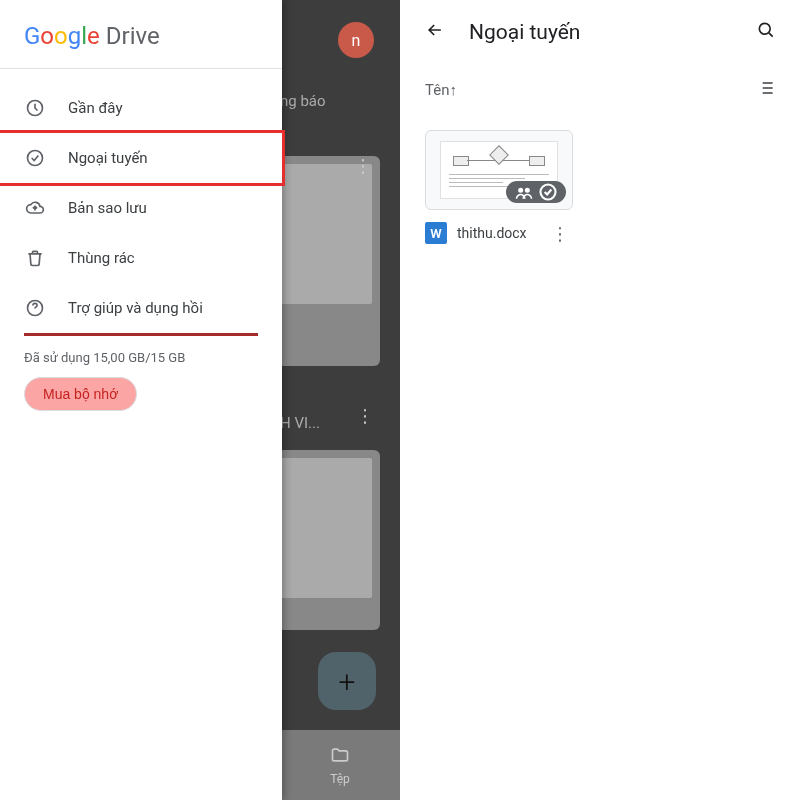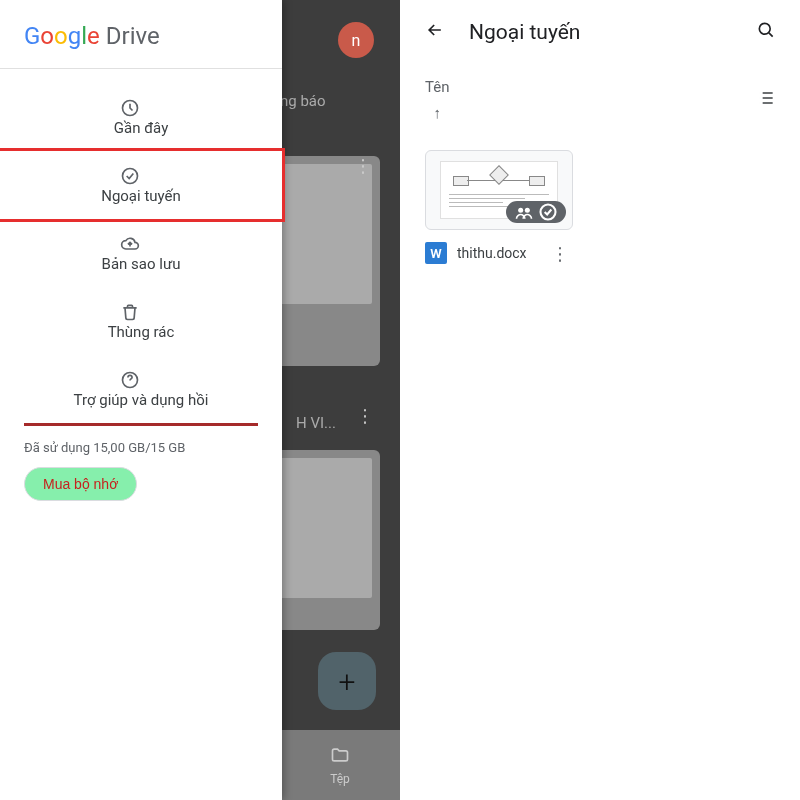--- a/index.html
+++ b/index.html
@@ -70,56 +70,55 @@
   .g-blue { color: #4285F4; }
   .g-red { color: #EA4335; }
   .g-yellow { color: #FBBC05; }
   .g-green { color: #34A853; }
   .g-gray { color: #5f6368; font-weight: 400; }
   .drawer-list { padding-top: 14px; }
   .drawer-item {
     display: flex; align-items: center;
     padding: 14px 24px; font-size: 15px; color: #3c4043;
     cursor: pointer;
-    flex-direction: column;
   }
   .drawer-item .icon {
     width: 22px; height: 22px; margin-right: 22px;
     display: inline-flex; align-items: center; justify-content: center;
     color: #5f6368;
   }
   .drawer-item.highlighted {
     border: 3px solid #e62e2e; margin: -3px;
   }
   .storage-bar {
     margin: 0 24px 14px; height: 3px; background: #a52a2a;
   }
   .storage-text {
     padding: 0 24px 12px; font-size: 13px; color: #5f6368;
   }
   .buy-btn {
     margin: 0 24px; padding: 8px 18px;
     border: 1px solid #dadce0; border-radius: 18px;
-    background: #86efac; color: #c5221f; font-size: 14px;
+    background: #fca5a5; color: #c5221f; font-size: 14px;
     display: inline-block; cursor: pointer;
   }
 
   
   .r-header {
     display: flex; align-items: center; height: 64px;
     padding: 0 18px;
   }
   .r-back { font-size: 22px; color: #202124; cursor: pointer; padding: 6px; }
   .r-title { flex: 1; margin-left: 18px; font-size: 21px; color: #202124; }
   .r-search { font-size: 22px; color: #202124; cursor: pointer; padding: 6px; }
   .r-sortrow {
     display: flex; align-items: center; justify-content: space-between;
     padding: 14px 24px 10px; color: #5f6368; font-size: 15px;
   }
-  .r-sort { display: flex; align-items: center; gap: 8px; cursor: pointer; flex-direction: column; }
+  .r-sort { display: flex; align-items: center; gap: 0; cursor: pointer; }
   .r-viewtoggle { cursor: pointer; font-size: 18px; }
   .r-content { padding: 18px 24px; }
   .file-tile { width: 148px; }
   .thumb {
     width: 148px; height: 80px; border: 1px solid #dadce0; border-radius: 6px;
     background: #f8f9fa; position: relative; overflow: hidden;
   }
   .thumb-doc {
     position: absolute; left: 14px; top: 10px; right: 14px; bottom: 10px;
     background: #fff; border: 1px solid #e0e0e0;
@@ -166,21 +165,21 @@
 
 <div class="left-pane">
   <div class="dim-bg">
     <div class="dim-content">
       <div class="avatar-circle">n</div>
       <span class="dim-text" style="top:92px; left:0;">ng báo</span>
       <div class="card" style="top:156px; height:210px;">
         <div class="card-more">⋮</div>
         <div class="card-inner"></div>
       </div>
-      <span class="dim-text" style="top:414px; left:16px;">H VI...</span>
+      <span class="dim-text" style="top:414px; left:0;">H VI...</span>
       <div class="card-more" style="position:absolute; top:414px; right:26px;">⋮</div>
       <div class="card" style="top:450px; height:180px;">
         <div class="card-inner"></div>
       </div>
     </div>
     <div class="fab">+</div>
     <div class="bottom-nav">
       <span class="folder-icon">
         <svg viewBox="0 0 24 24" fill="none" stroke="#ccc" stroke-width="2">
             <path d="M3 7a2 2 0 012-2h4l2 2h8a2 2 0 012 2v8a2 2 0 01-2 2H5a2 2 0 01-2-2V7z"></path>

